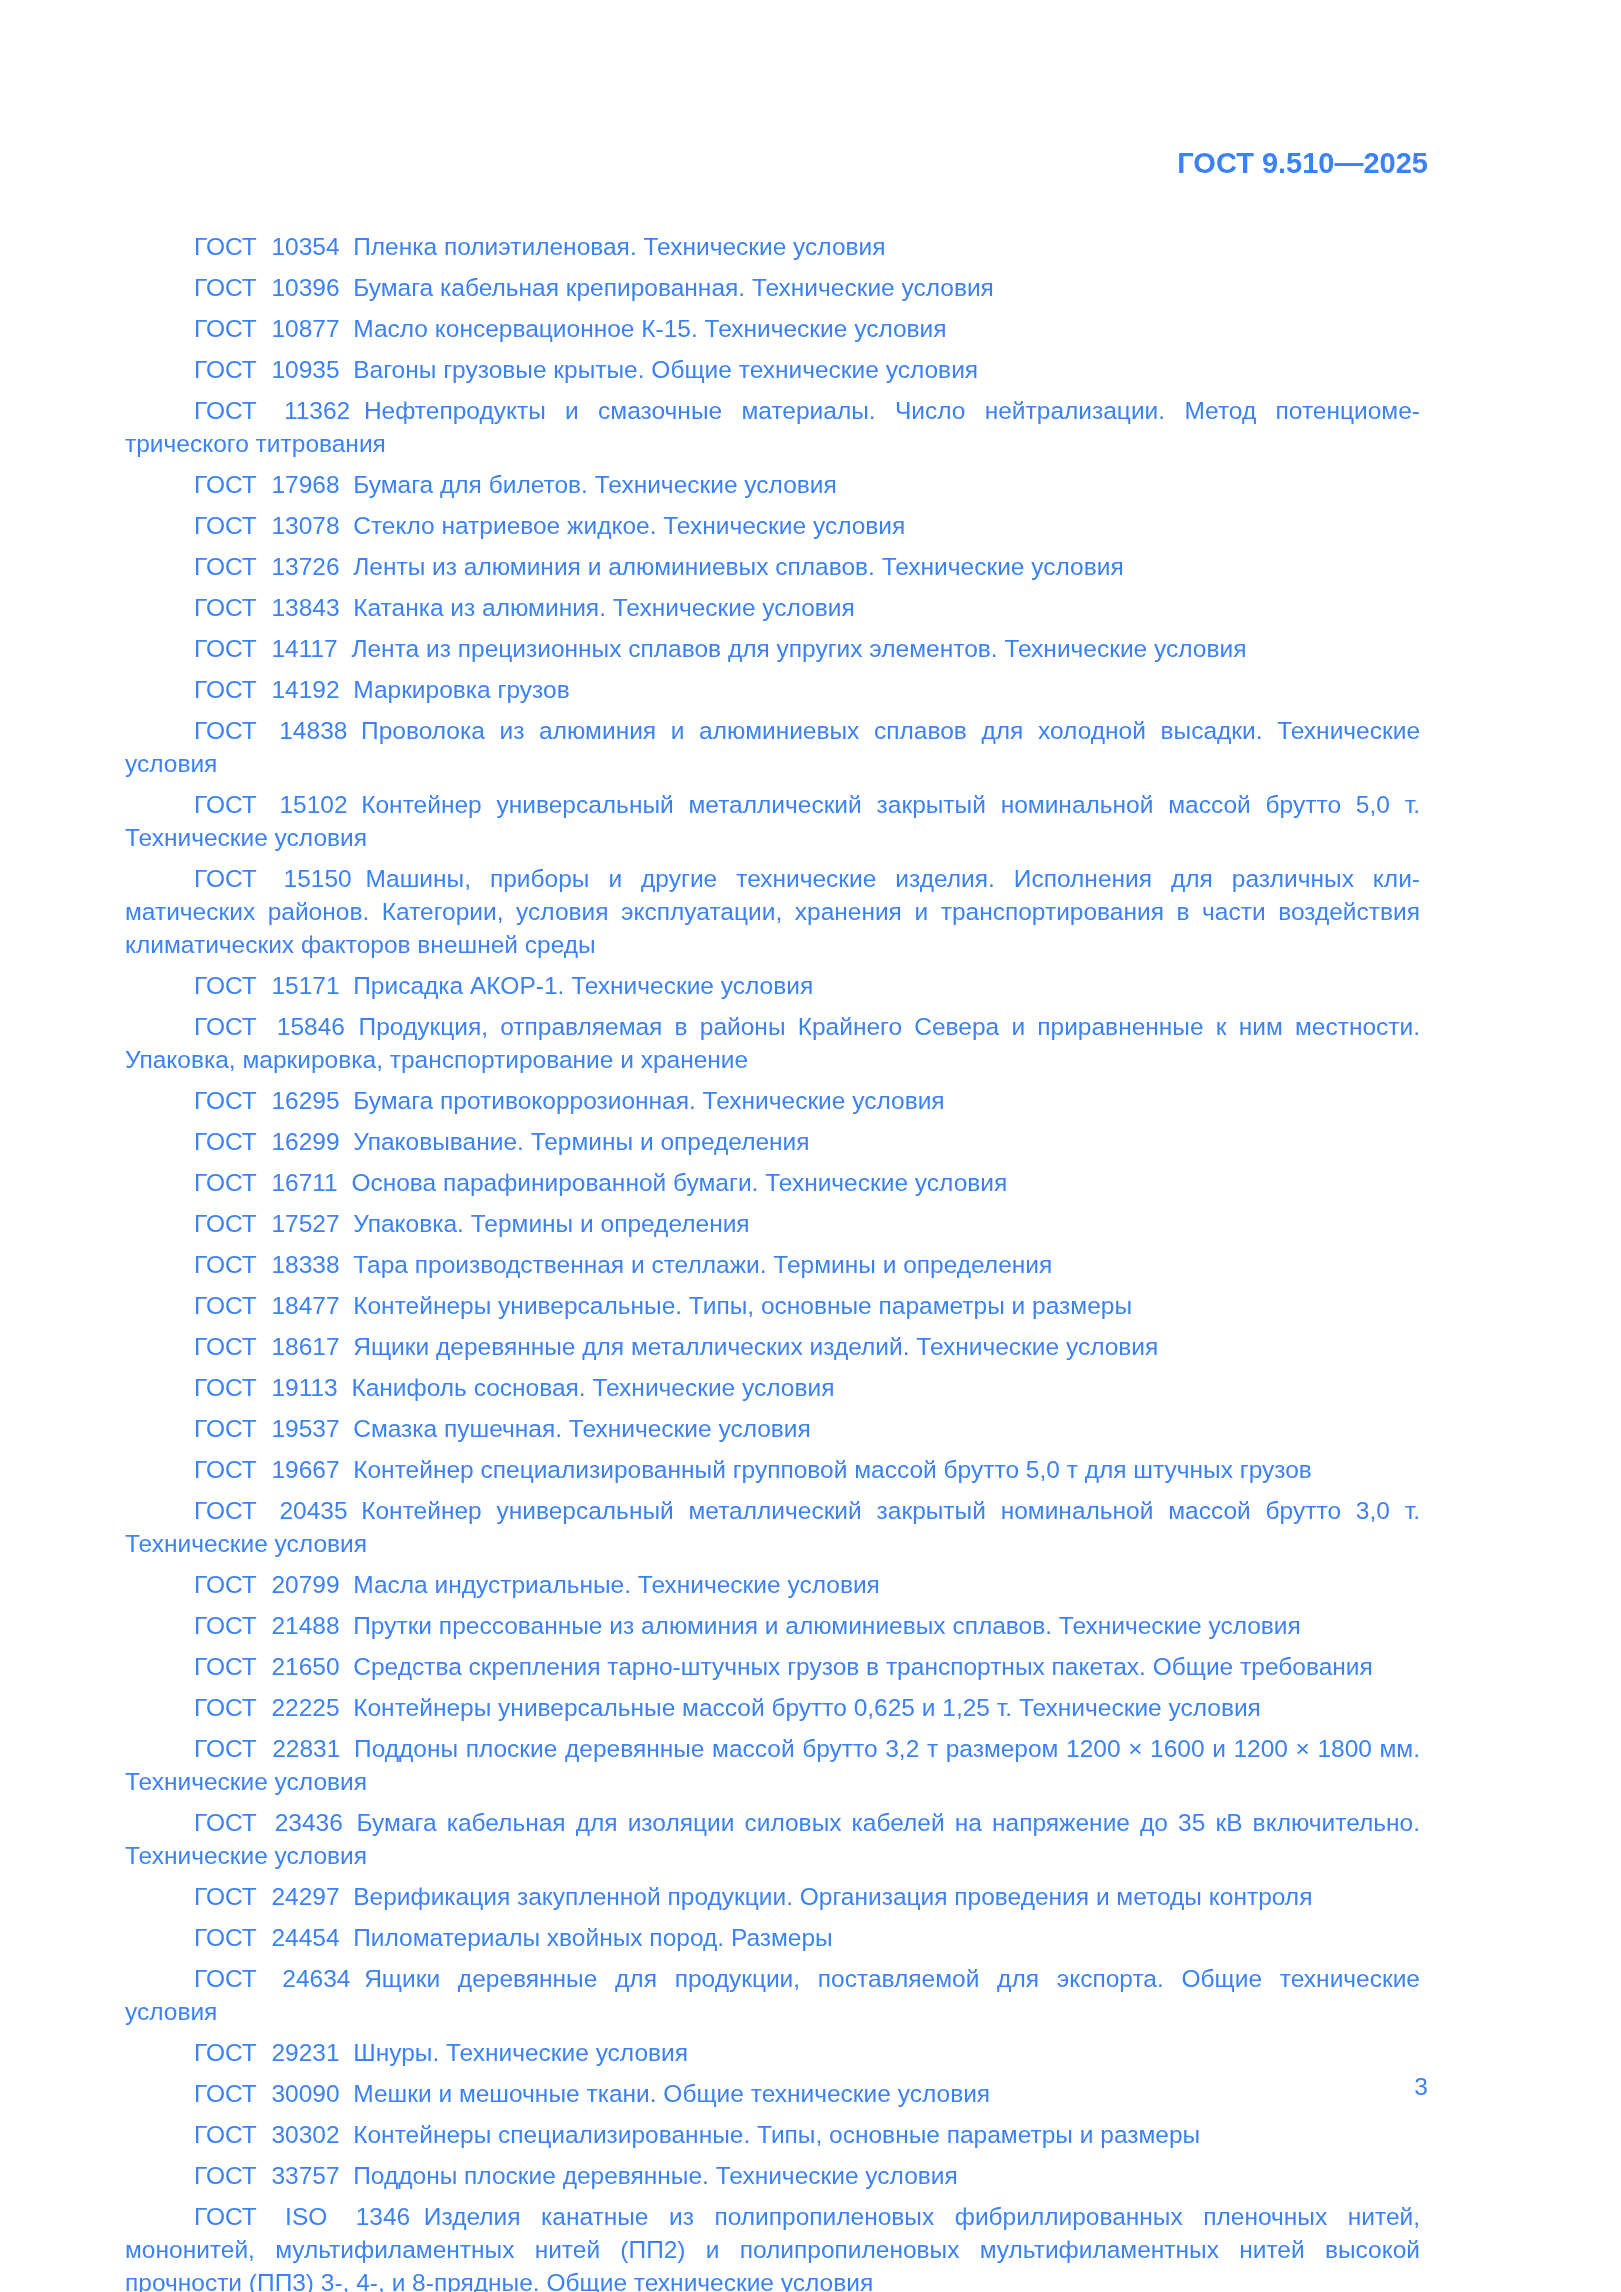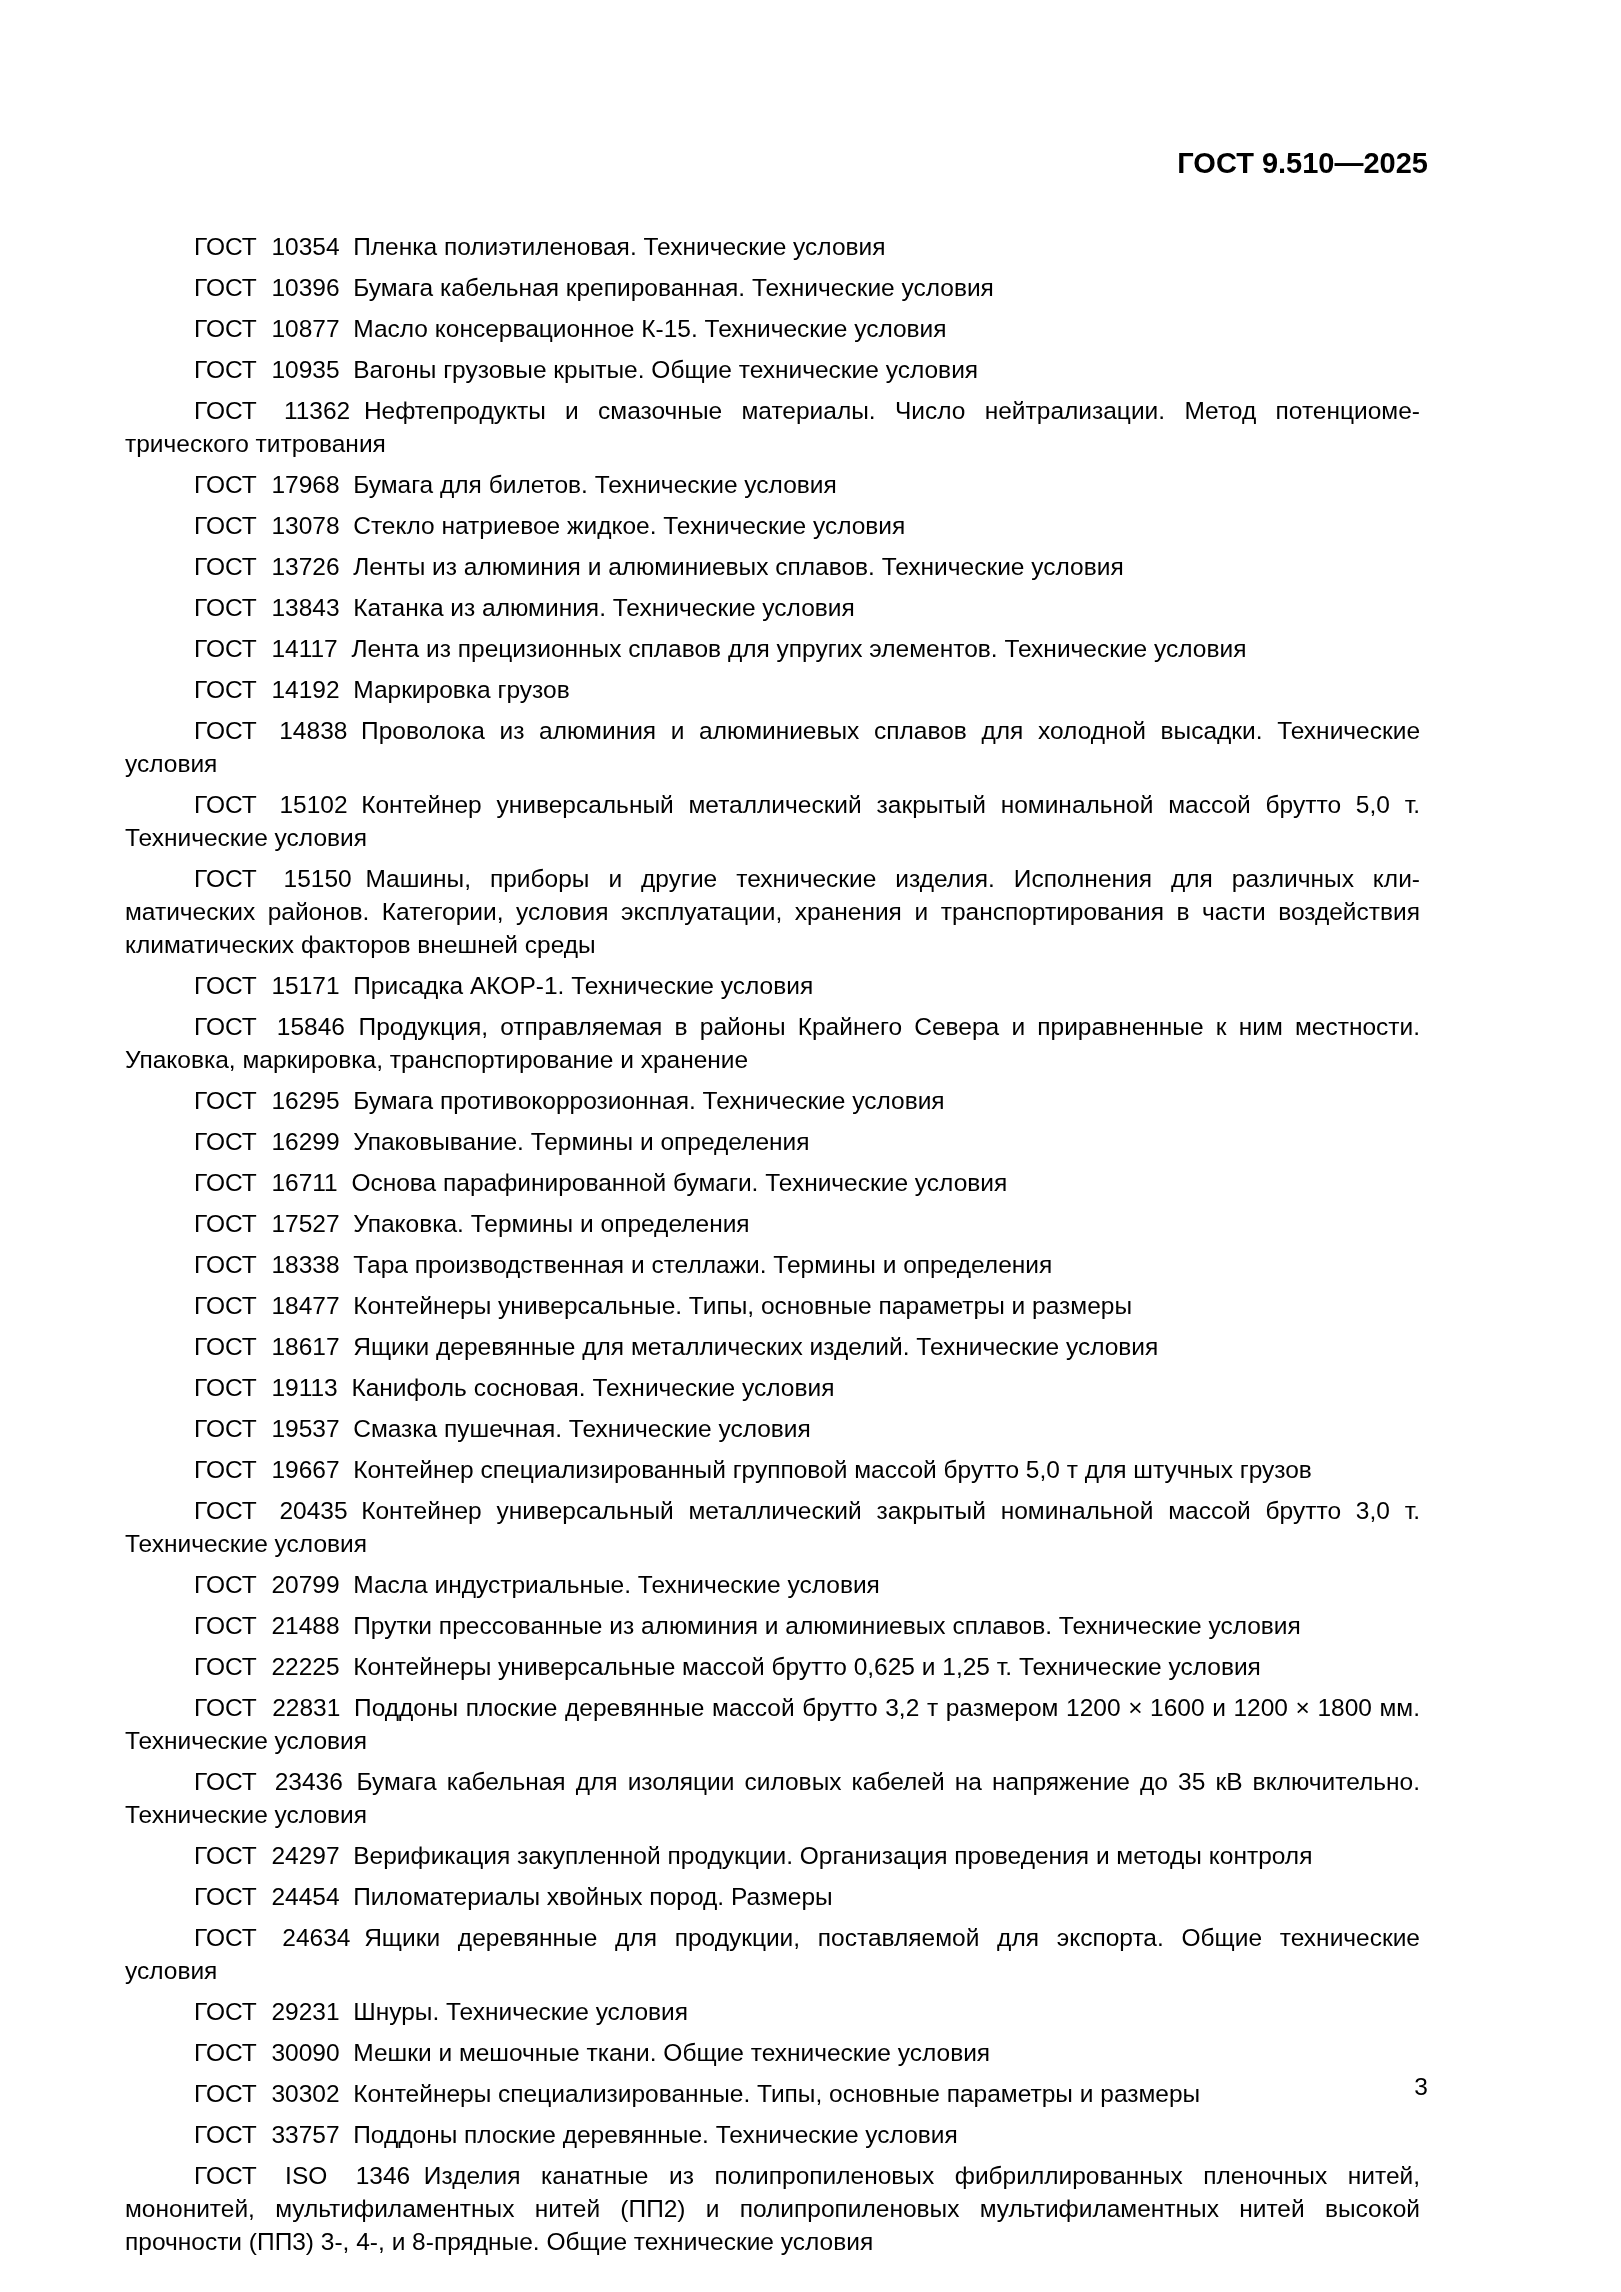--- a/index.html
+++ b/index.html
@@ -8,21 +8,21 @@
     background: #e8e8e8;
   }
   .page {
     position: relative;
     width: 1621px;
     height: 2293px;
     margin: 0 auto;
     background: #ffffff;
     overflow: hidden;
     font-family: "Liberation Sans", sans-serif;
-    color: #000000;
+    color: #3b82f6;
   }
   .doc-header {
     position: absolute;
     top: 146px;
     left: 117px;
     width: 1311px;
     text-align: right;
     font-size: 29px;
     font-weight: 700;
     line-height: 34px;
@@ -120,20 +120,21 @@
   <p class="entry"><span class="code">ГОСТ 19537</span><span class="title">Смазка пушечная. Технические условия</span></p>
 
   <p class="entry"><span class="code">ГОСТ 19667</span><span class="title">Контейнер специализированный групповой массой брутто 5,0 т для штучных грузов</span></p>
 
   <p class="entry"><span class="code">ГОСТ 20435</span><span class="title">Контейнер универсальный металлический закрытый номинальной массой брутто 3,0 т. Технические условия</span></p>
 
   <p class="entry"><span class="code">ГОСТ 20799</span><span class="title">Масла индустриальные. Технические условия</span></p>
 
   <p class="entry"><span class="code">ГОСТ 21488</span><span class="title">Прутки прессованные из алюминия и алюминиевых сплавов. Технические условия</span></p>
 
+  <p class="entry"><span class="code">ГОСТ 21650</span><span class="title">Средства скрепления тарно-штучных грузов в транспортных пакетах. Общие требо­вания</span></p>
 
   <p class="entry"><span class="code">ГОСТ 22225</span><span class="title">Контейнеры универсальные массой брутто 0,625 и 1,25 т. Технические условия</span></p>
 
   <p class="entry"><span class="code">ГОСТ 22831</span><span class="title">Поддоны плоские деревянные массой брутто 3,2 т размером 1200 × 1600 и 1200 × 1800 мм. Технические условия</span></p>
 
   <p class="entry"><span class="code">ГОСТ 23436</span><span class="title">Бумага кабельная для изоляции силовых кабелей на напряжение до 35 кВ включи­тельно. Технические условия</span></p>
 
   <p class="entry"><span class="code">ГОСТ 24297</span><span class="title">Верификация закупленной продукции. Организация проведения и методы контроля</span></p>
 
   <p class="entry"><span class="code">ГОСТ 24454</span><span class="title">Пиломатериалы хвойных пород. Размеры</span></p>

